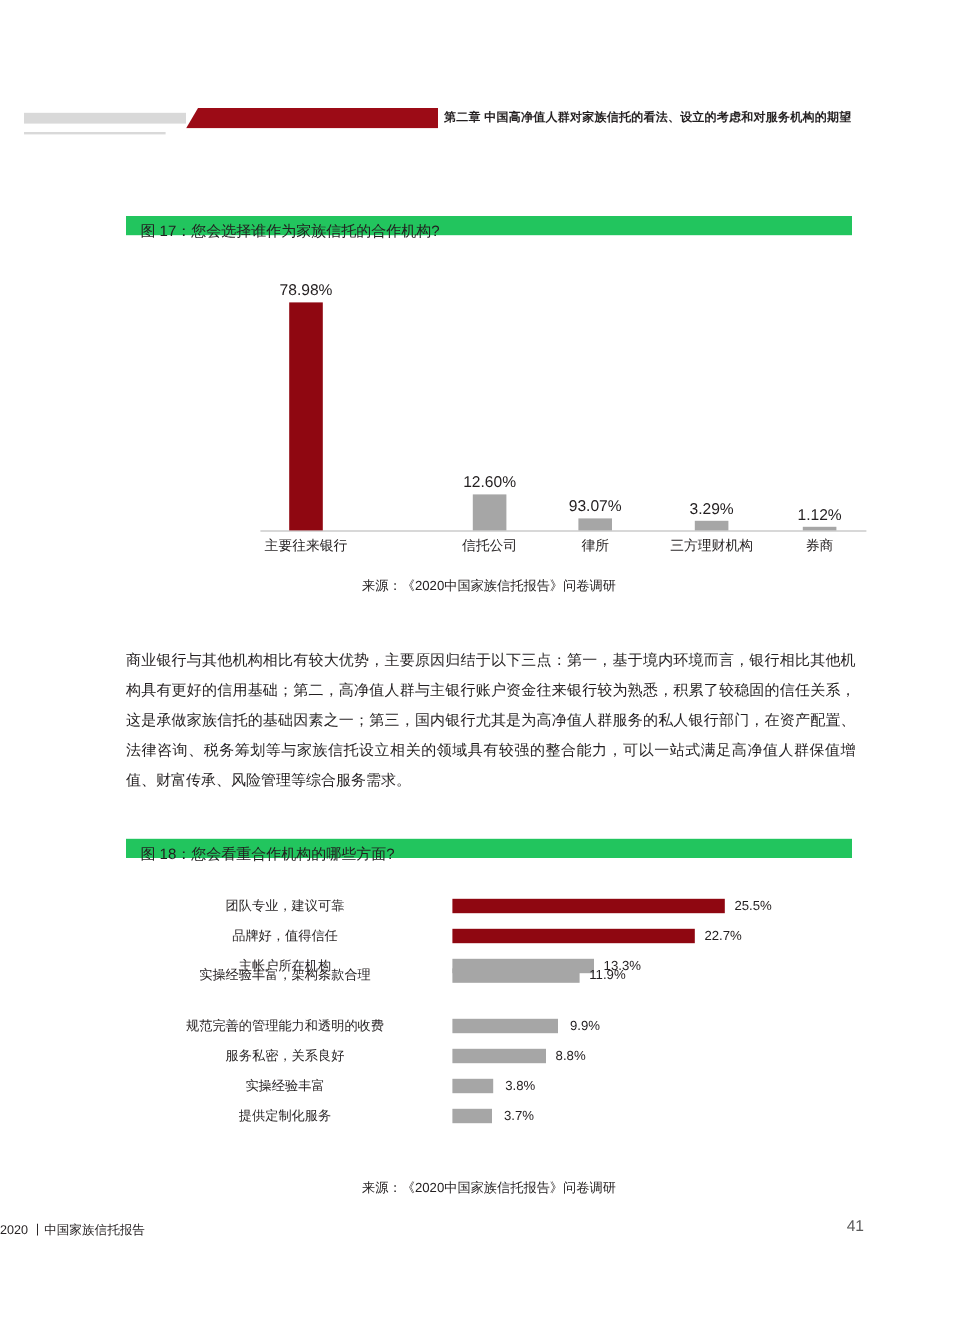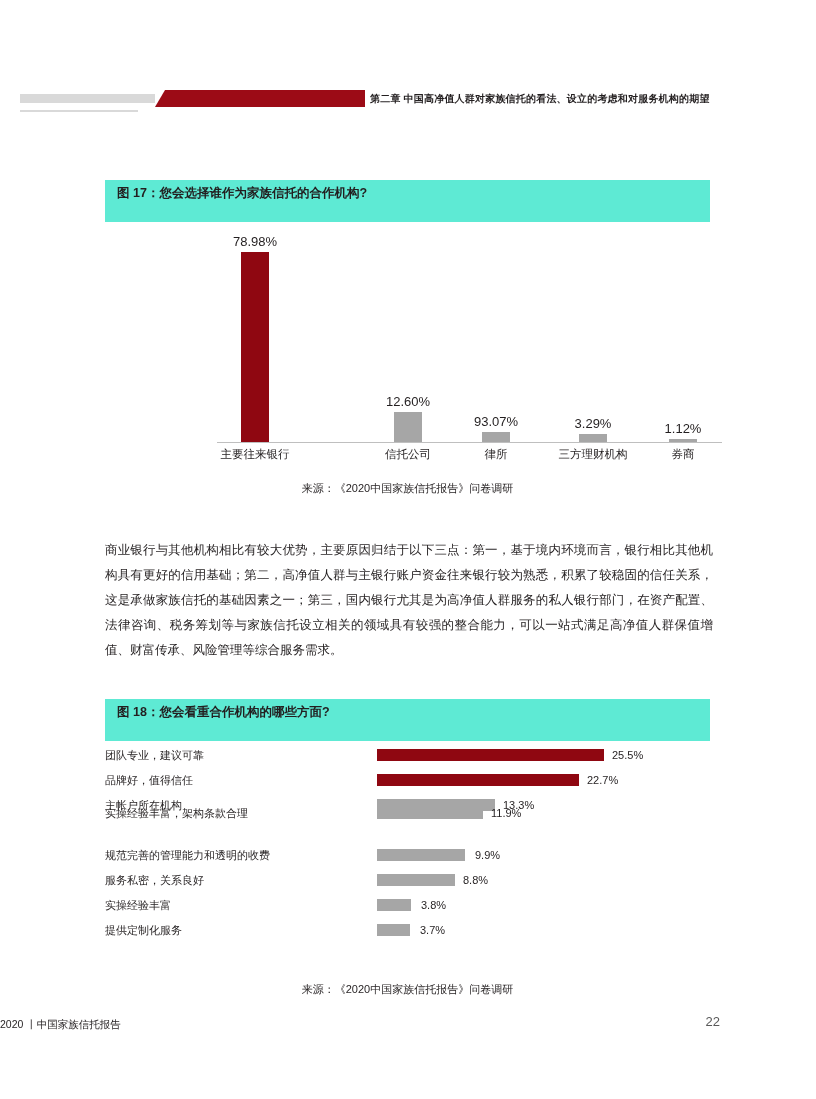--- a/index.html
+++ b/index.html
@@ -66,24 +66,24 @@
     width: 118px;
     height: 2px;
     background: #d9d9d9;
   }
 
   
   .fig-title {
     position: absolute;
     left: 105px;
     width: 605px;
-    height: 42px;
-    background: #5eead4;
+    height: 16px;
+    background: #22c55e;
     font-size: 12.5px;
-    font-weight: bold;
+    font-weight: normal;
     color: #231f20;
     line-height: 26px;
     padding-left: 12px;
     box-sizing: border-box;
   }
   #fig17-title { top: 180px; }
   #fig18-title { top: 699px; }
 
   
   #chart17 {
@@ -163,21 +163,21 @@
     position: absolute;
     left: 0;
     width: 605px;
     height: 25px;
   }
   .hlabel {
     position: absolute;
     left: 0;
     top: 0;
     width: 265px;
-    text-align: left;
+    text-align: center;
     font-size: 11px;
     line-height: 25px;
     color: #231f20;
   }
   .hbar {
     position: absolute;
     left: 272px;
     top: 6px;
     height: 12px;
     background: #a6a6a6;
@@ -297,13 +297,13 @@
   <div class="hrow" style="top:180px;">
     <div class="hlabel">提供定制化服务</div>
     <div class="hbar" style="width:33px;"></div>
     <div class="hval" style="left:315px;">3.7%</div>
   </div>
 </div>
 
 <div class="src-note" id="src18">来源：《2020中国家族信托报告》问卷调研</div>
 
 <div class="footer-center">2020 丨中国家族信托报告</div>
-<div class="footer-page">22</div>
+<div class="footer-page">41</div>
 
 </body></html>

